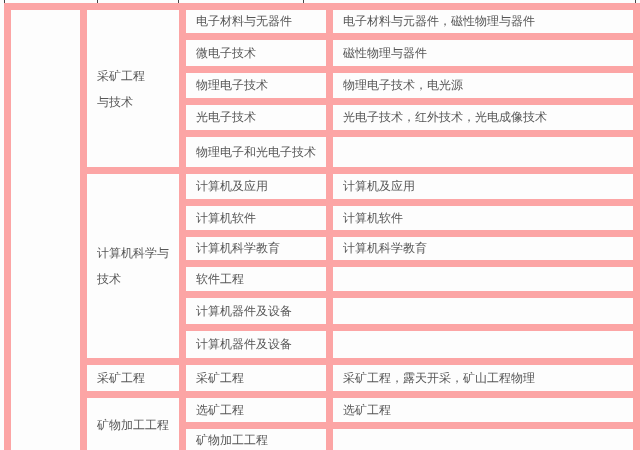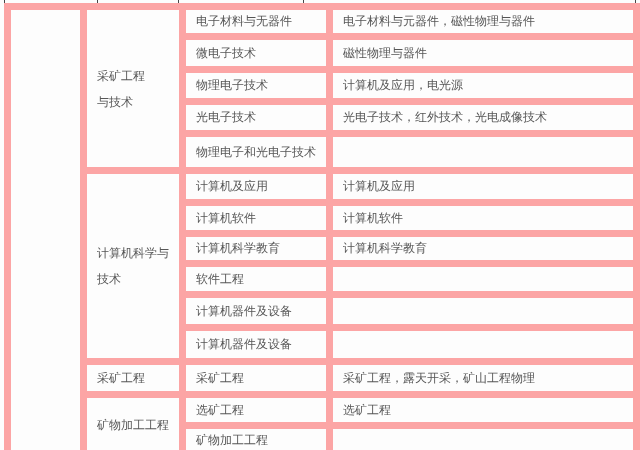--- a/index.html
+++ b/index.html
@@ -87,21 +87,21 @@
         </td>
         <td class="cC">电子材料与无器件</td>
         <td class="cD">电子材料与元器件，磁性物理与器件</td>
       </tr>
       <tr style="height:33px">
         <td class="cC">微电子技术</td>
         <td class="cD">磁性物理与器件</td>
       </tr>
       <tr style="height:32px">
         <td class="cC">物理电子技术</td>
-        <td class="cD">计算机及应用，电光源</td>
+        <td class="cD">物理电子技术，电光源</td>
       </tr>
       <tr style="height:32px">
         <td class="cC">光电子技术</td>
         <td class="cD">光电子技术，红外技术，光电成像技术</td>
       </tr>
       <tr style="height:37px">
         <td class="cC">物理电子和光电子技术</td>
         <td class="cD"></td>
       </tr>
 

